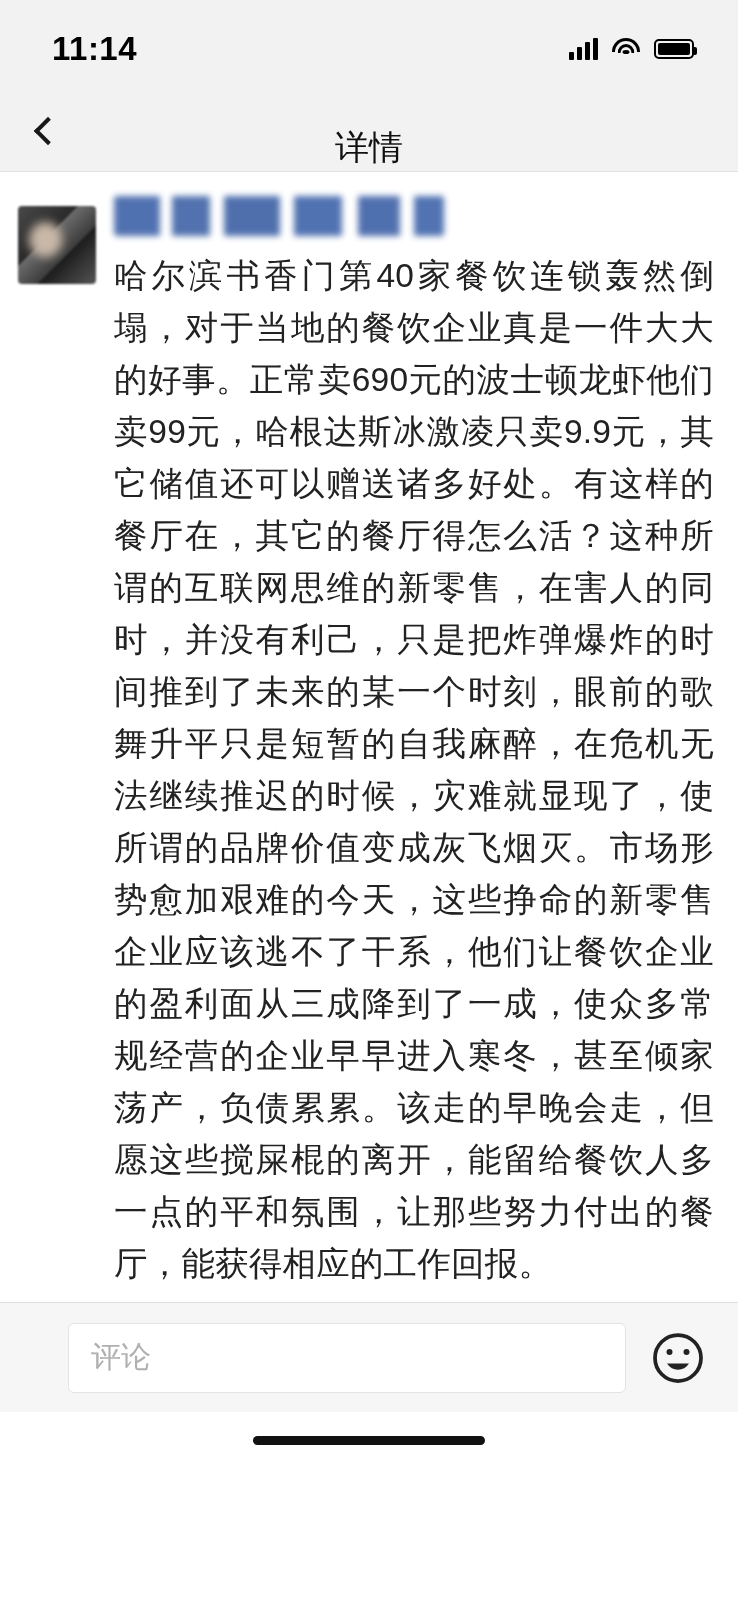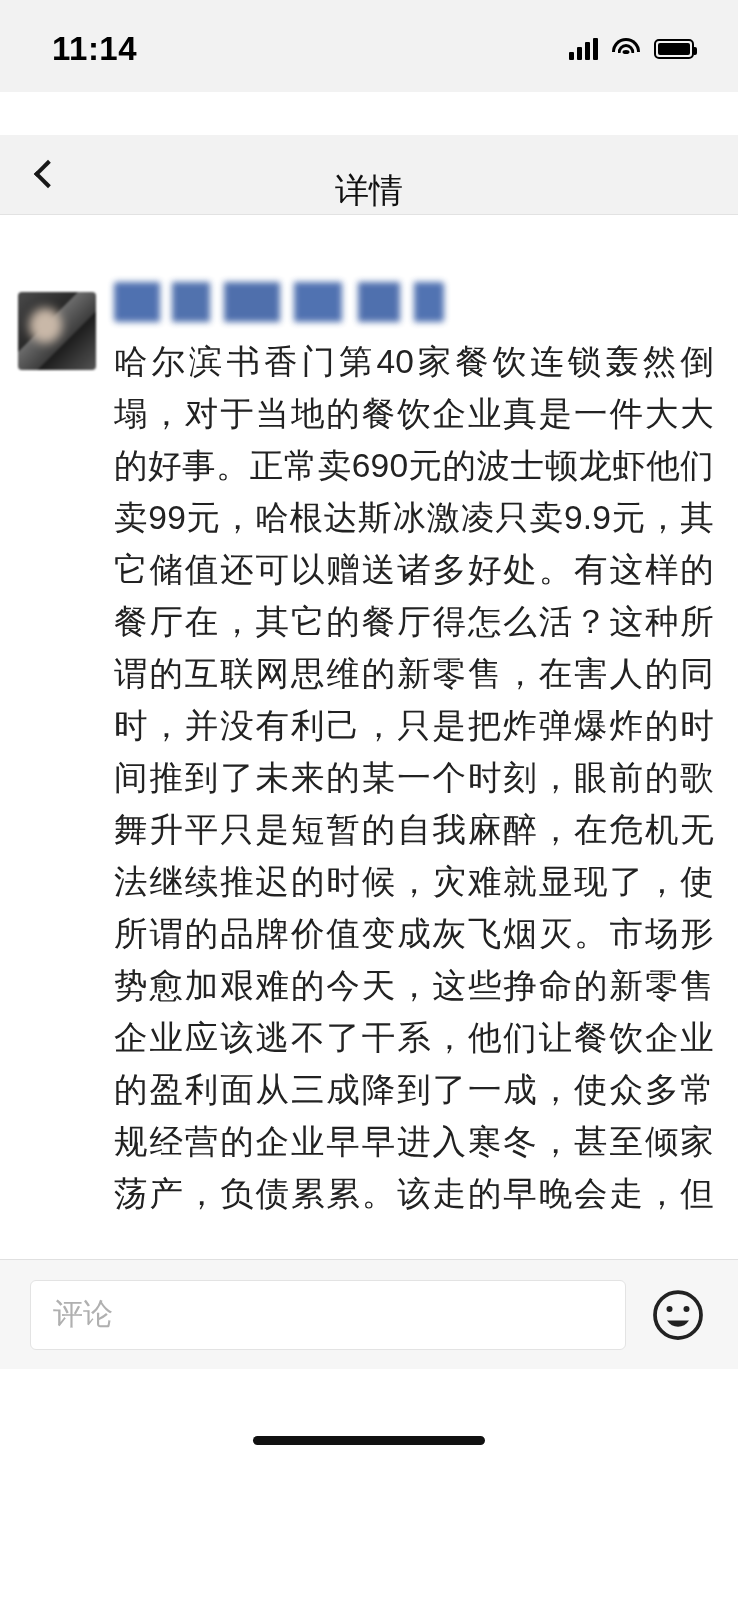--- a/index.html
+++ b/index.html
@@ -8,21 +8,20 @@
     background: #ffffff;
     font-family: "Liberation Sans", "DejaVu Sans", sans-serif;
     overflow: hidden;
   }
   .phone {
     position: relative;
     width: 738px; height: 1468px;
     background: #ffffff;
     display: flex;
     flex-direction: column;
-    gap: 43px;
   }
 
   
   .status-bar {
     height: 92px;
     background: #f2f2f2;
     display: flex;
     align-items: center;
     justify-content: space-between;
     padding: 0 44px 0 52px;
@@ -213,20 +212,21 @@
   .comment-input {
     flex: 1 1 auto;
     height: 70px;
     background: #ffffff;
     border: 1px solid #e3e3e3;
     border-radius: 6px;
     display: flex; align-items: center;
     padding: 0 22px;
     font-size: 30px;
     color: #b0b0b0;
+    margin-left: 38px;
   }
   .emoji-btn {
     width: 60px; height: 60px;
     flex: 0 0 auto;
     cursor: pointer;
   }
 
   
   .home-bar {
     flex: 0 0 auto;

